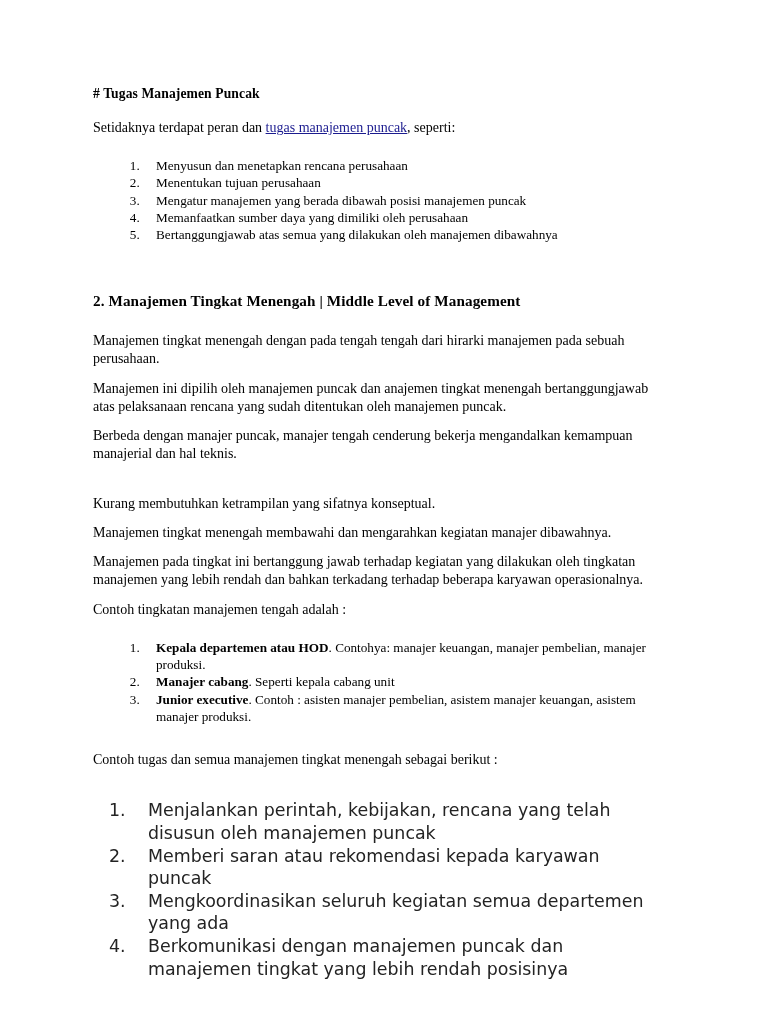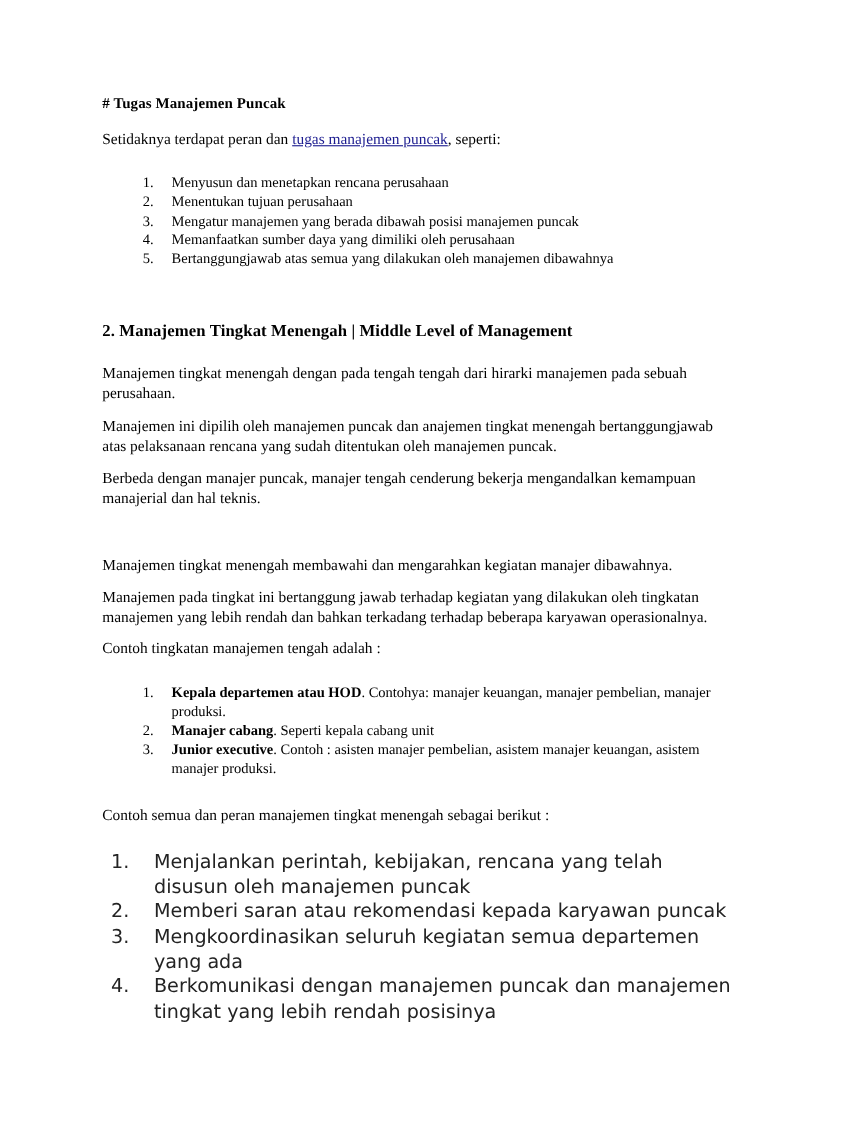--- a/index.html
+++ b/index.html
@@ -73,21 +73,21 @@
     font-size: 13.2px;
   }
 
   ol.serif-list.tight > li { line-height: 1.30; }
 
   .bold-lead { font-weight: bold; }
 
   
   ol.sans-list {
     list-style: decimal;
-    margin: 0;
+    margin: 8px;
     padding-left: 0;
     font-family: "DejaVu Sans", "Liberation Sans", sans-serif;
   }
   ol.sans-list > li {
     font-family: "DejaVu Sans", "Liberation Sans", sans-serif;
     font-size: 17.4px;
     line-height: 1.30;
     color: #232323;
     margin-left: 30px;
     padding-left: 17px;
@@ -134,41 +134,42 @@
 
     <p class="para">Manajemen tingkat menengah dengan pada tengah tengah dari hirarki manajemen pada sebuah perusahaan.</p>
     <div class="gap-sm"></div>
 
     <p class="para">Manajemen ini dipilih oleh manajemen puncak dan anajemen tingkat menengah bertanggungjawab atas pelaksanaan rencana yang sudah ditentukan oleh manajemen puncak.</p>
     <div class="gap-sm"></div>
 
     <p class="para">Berbeda dengan manajer puncak, manajer tengah cenderung bekerja mengandalkan kemampuan manajerial dan hal teknis.</p>
     <div class="gap-xl"></div>
 
+    <p class="para">Kurang membutuhkan ketrampilan yang sifatnya konseptual.</p>
     <div class="gap-sm"></div>
 
     <p class="para">Manajemen tingkat menengah membawahi dan mengarahkan kegiatan manajer dibawahnya.</p>
     <div class="gap-sm"></div>
 
     <p class="para">Manajemen pada tingkat ini bertanggung jawab terhadap kegiatan yang dilakukan oleh tingkatan manajemen yang lebih rendah dan bahkan terkadang terhadap beberapa karyawan operasionalnya.</p>
     <div class="gap-sm"></div>
 
     <p class="para">Contoh tingkatan manajemen tengah adalah :</p>
 
     <div class="gap-md"></div>
 
     <ol class="serif-list">
       <li><span class="bold-lead">Kepala departemen atau HOD</span><span>. Contohya: manajer keuangan, manajer pembelian, manajer produksi.</span></li>
       <li><span class="bold-lead">Manajer cabang</span><span>. Seperti kepala cabang unit</span></li>
       <li><span class="bold-lead">Junior executive</span><span>. Contoh : asisten manajer pembelian, asistem manajer keuangan, asistem manajer produksi.</span></li>
     </ol>
 
     <div class="gap-lg"></div>
 
-    <p class="para">Contoh semua dan peran manajemen tingkat menengah sebagai berikut :</p>
+    <p class="para">Contoh tugas dan semua manajemen tingkat menengah sebagai berikut :</p>
 
   </div>
 
   <div class="gap-lg"></div>
 
   <ol class="sans-list">
     <li>Menjalankan perintah, kebijakan, rencana yang telah disusun oleh manajemen puncak</li>
     <li>Memberi saran atau rekomendasi kepada karyawan puncak</li>
     <li>Mengkoordinasikan seluruh kegiatan semua departemen yang ada</li>
     <li>Berkomunikasi dengan manajemen puncak dan manajemen tingkat yang lebih rendah posisinya</li>

